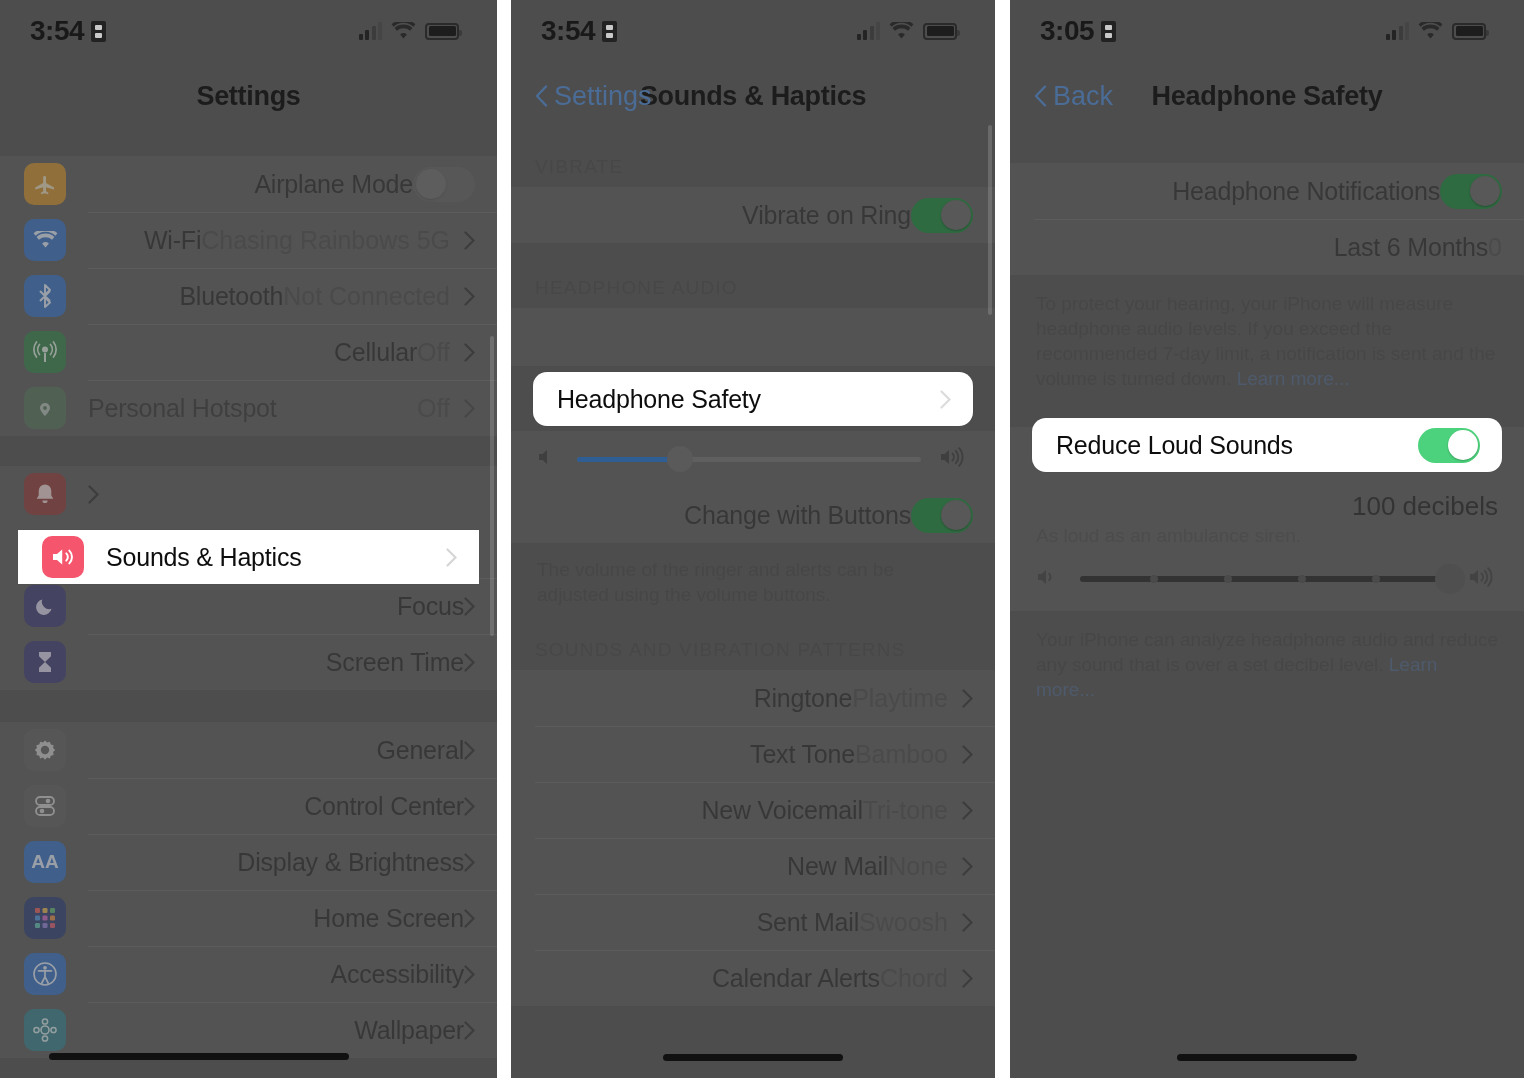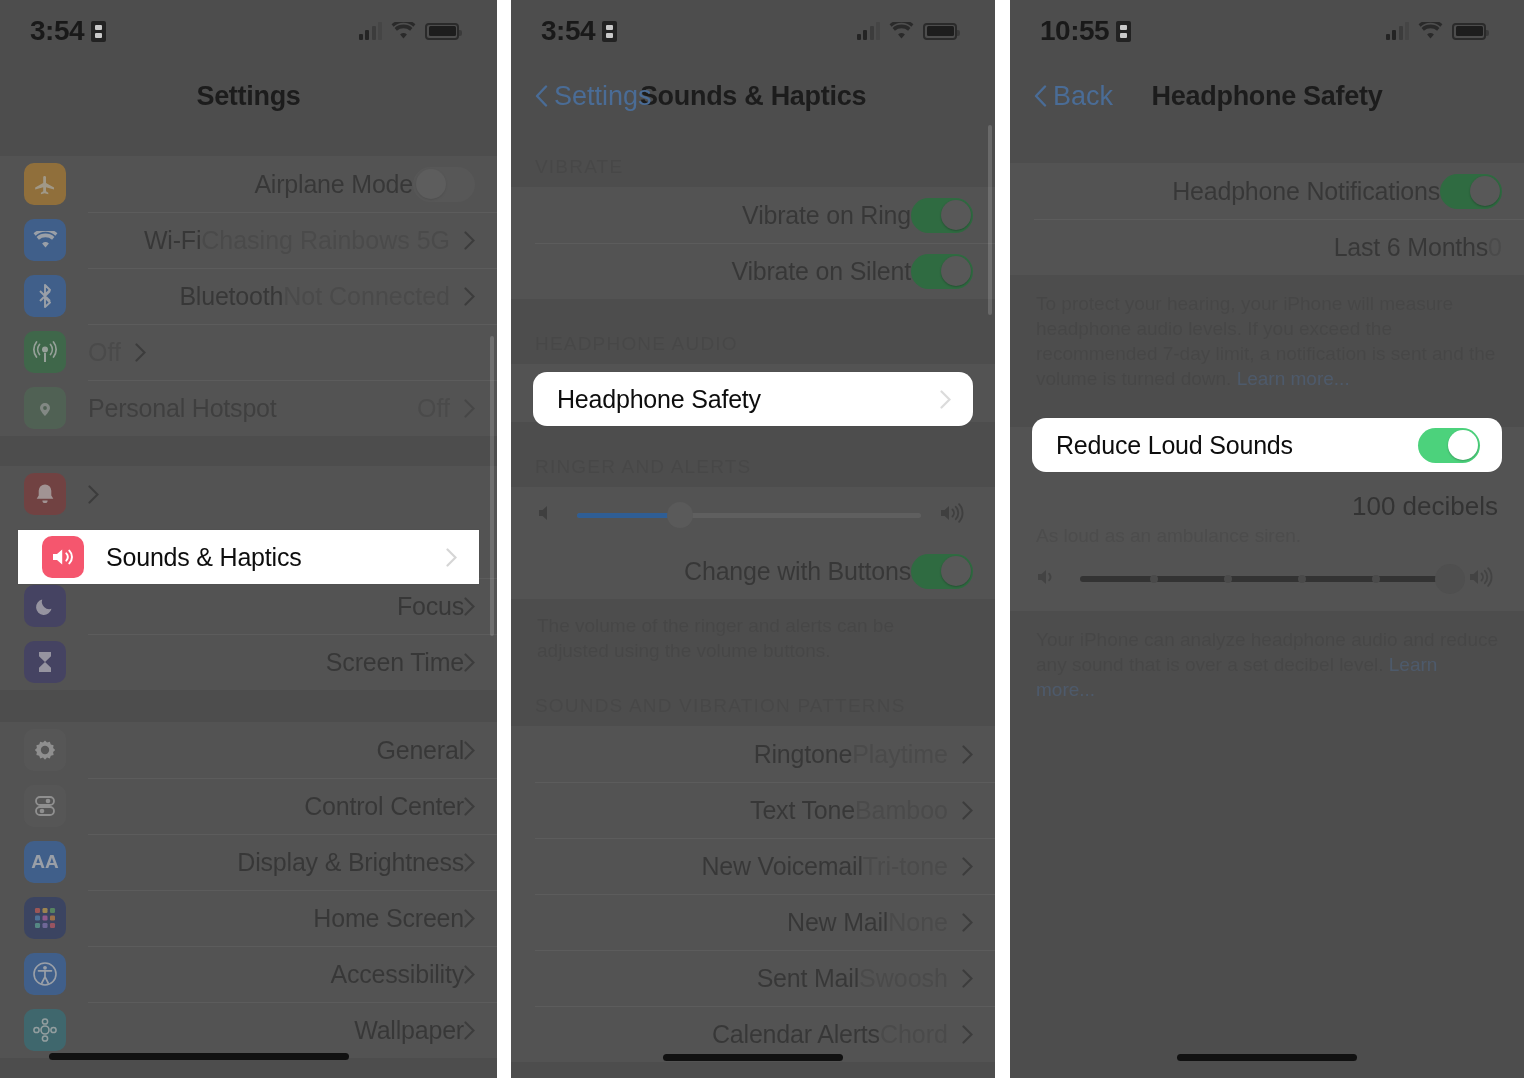--- a/index.html
+++ b/index.html
@@ -269,20 +269,21 @@
               <path d="M1.5 1.5l8 8-8 8" stroke="#2b2b2b" stroke-width="2.2" fill="none" stroke-linecap="round"></path>
             </svg>
         </div>
         <div class="row">
           <span class="icon dim" style="background:#2d7a42">
             <svg width="24" height="22" viewBox="0 0 24 22">
                 <path d="M12 5.5a3 3 0 1 1 0 6 3 3 0 0 1 0-6zM11 12h2v9h-2z" fill="#d4e8d9"></path>
                 <path d="M6.5 3.5a8 8 0 0 0 0 10M17.5 3.5a8 8 0 0 1 0 10M3.5 1a12 12 0 0 0 0 15M20.5 1a12 12 0 0 1 0 15" stroke="#d4e8d9" stroke-width="1.7" fill="none" stroke-linecap="round"></path>
               </svg>
           </span>
+          <span class="row-label dim">Cellular</span>
           <span class="row-value dimmer">Off</span>
           <svg class="chev" viewBox="0 0 11 19">
               <path d="M1.5 1.5l8 8-8 8" stroke="#2b2b2b" stroke-width="2.2" fill="none" stroke-linecap="round"></path>
             </svg>
         </div>
         <div class="row">
           <span class="icon dimmer" style="background:#4d7a57">
             <svg width="24" height="24" viewBox="0 0 24 24">
                 <path d="M12 7a5 5 0 0 1 5 5c0 3-5 8-5 8s-5-5-5-8a5 5 0 0 1 5-5zm0 3.1a1.9 1.9 0 1 0 0 3.8 1.9 1.9 0 0 0 0-3.8z" fill="#cfe0d3"></path>
               </svg>
@@ -474,26 +475,20 @@
 
     <div class="scroll">
       <div class="section-header dimmer">VIBRATE</div>
       <div class="group tight">
         <div class="row noicon" style="padding-left:24px">
           <span class="row-label dim">Vibrate on Ring</span>
           <span class="toggle">
               <span class="knob"></span>
             </span>
         </div>
-        <div class="row noicon" style="padding-left:24px">
-          <span class="row-label dim">Vibrate on Silent</span>
-          <span class="toggle">
-              <span class="knob"></span>
-            </span>
-        </div>
       </div>
 
       <div class="section-header dimmer" style="padding-top:34px">HEADPHONE AUDIO</div>
       <div class="group tight" style="height:58px"></div>
 
       <div class="section-header dimmer" style="padding-top:34px">RINGER AND ALERTS</div>
       <div class="group tight">
         <div class="slider-row">
           <span class="spk dim">
             <svg width="22" height="20" viewBox="0 0 22 20">
@@ -574,21 +569,21 @@
           <path d="M1.5 1.5l8 8-8 8" stroke="#9a9a9a" stroke-width="2.2" fill="none" stroke-linecap="round"></path>
         </svg>
     </div>
 
     <div class="home-ind"></div>
   </div>
 
   <div class="panel p3">
     <div class="statusbar">
       <div class="sb-left">
-        <span class="sb-time">10:55</span>
+        <span class="sb-time">3:05</span>
         <span class="sb-lockicon"></span>
       </div>
       <div class="sb-right">
         <span class="signal">
             <i></i>
             <i></i>
             <i></i>
             <i></i>
           </span>
         <span class="wifi">

